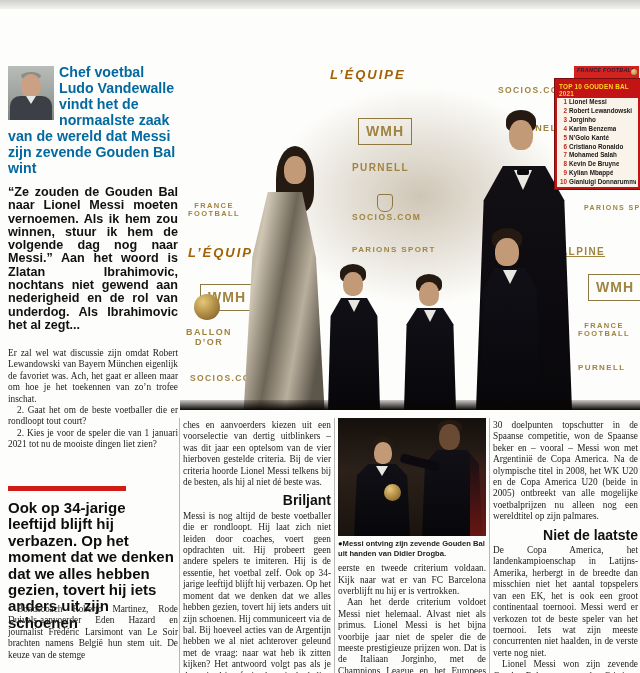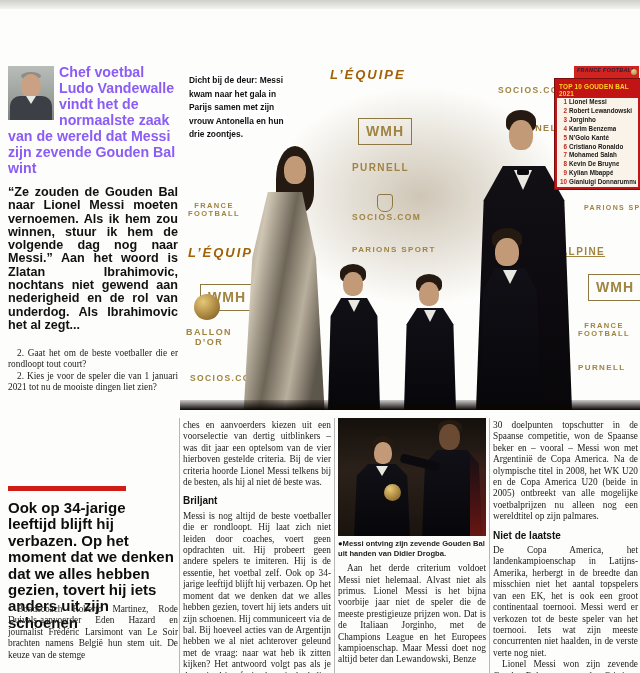--- a/index.html
+++ b/index.html
@@ -21,21 +21,21 @@
   #author-photo{float:left;width:46px;height:54px;margin:2px 5px 2px 0;position:relative;
     background:linear-gradient(180deg,#b9bdb9 0%,#9aa09c 60%,#7e847f 100%);overflow:hidden;}
   #author-photo .head{position:absolute;left:13px;top:8px;width:20px;height:24px;border-radius:50% 50% 45% 45%;
     background:#caa184;}
   #author-photo .hairline{position:absolute;left:13px;top:6px;width:20px;height:8px;border-radius:50%;
     background:#8f8d85;}
   #author-photo .body{position:absolute;left:2px;top:30px;width:42px;height:24px;border-radius:10px 10px 0 0;
     background:#3c3f45;}
   #author-photo .collar{position:absolute;left:18px;top:30px;width:10px;height:8px;background:#e8e8e6;
     clip-path:polygon(0 0,100% 0,50% 100%);}
-  #intro{font-weight:700;font-size:14.2px;line-height:16px;color:#8b5cf6;text-align:left;}
+  #intro{font-weight:700;font-size:14.2px;line-height:16px;color:#0369a1;text-align:left;}
   #quote-block{position:absolute;left:0;top:122px;width:170px;font-weight:700;font-size:12.6px;
     line-height:13.3px;color:#111;text-align:justify;}
   .serif{font-family:"Liberation Serif",serif;font-size:9.3px;line-height:11.4px;color:#222;
     text-align:justify;}
   .serif p{margin:0;text-indent:9px;}
   .serif p.noindent{text-indent:0;}
   #body1{position:absolute;left:0;top:284px;width:170px;}
   #redbar{position:absolute;left:0;top:422px;width:118px;height:5px;background:#d01d15;}
   #pullquote{position:absolute;left:0;top:436px;width:170px;font-weight:700;font-size:15px;
     line-height:16.4px;color:#0e0e0e;text-align:left;}
@@ -94,22 +94,22 @@
   .t10row{display:flex;align-items:baseline;font-size:6.3px;line-height:8.9px;font-weight:700;
     padding:0 2px;}
   .t10row .rk{width:8px;color:#c22418;flex:none;text-align:right;margin-right:2px;}
   .t10row .nm{color:#161616;white-space:nowrap;overflow:hidden;}
 
   
   .vrule{position:absolute;top:418px;width:1px;height:255px;background:#b8b8b4;}
   #col2{position:absolute;left:183px;top:420px;width:148px;height:253px;overflow:hidden;}
   #col3{position:absolute;left:338px;top:418px;width:148px;height:307px;overflow:hidden;}
   #col4{position:absolute;left:493px;top:420px;width:145px;height:253px;overflow:hidden;}
-  .subhead{font-family:"Liberation Sans",sans-serif;font-weight:700;font-size:10px;
-    color:#111;margin:7px 0 4px;text-align:left;}
+  .subhead{font-family:"Liberation Sans",sans-serif;font-weight:700;font-size:14px;
+    color:#111;margin:7px 0 4px;text-align:right;}
 
   
   #mid-photo{position:relative;width:148px;height:118px;overflow:hidden;
     background:linear-gradient(180deg,#15100c,#2b211a 45%,#1a130e);}
   #mid-photo .reds{position:absolute;right:0;top:30px;width:16px;height:88px;
     background:linear-gradient(180deg,rgba(122,30,26,.0),rgba(136,28,22,.75));}
   #mid-caption{margin:3px 0 5px;font-size:7.6px;line-height:9.6px;font-weight:700;color:#222;
     font-family:"Liberation Sans",sans-serif;text-align:left;}
   #mid-caption .bullet{color:#111;}
 </style>
@@ -127,20 +127,21 @@
         <div class="head"></div>
         <div class="body"></div>
         <div class="collar"></div>
       </div>
       <span>Chef voetbal Ludo Vandewalle vindt het de normaalste zaak van de wereld dat Messi zijn zevende Gouden Bal wint</span>
     </div>
 
     <div id="quote-block">“Ze zouden de Gouden Bal naar Lionel Messi moeten vernoemen. Als ik hem zou winnen, stuur ik hem de volgende dag nog naar Messi.” Aan het woord is Zlatan Ibrahimovic, nochtans niet gewend aan nederigheid en de rol van underdog. Als Ibrahimovic het al zegt...</div>
 
     <div id="body1" class="serif">
+      <p class="noindent">Er zal wel wat discussie zijn omdat Robert Lewandowski van Bayern München eigenlijk de favoriet was. Ach, het gaat er alleen maar om hoe je het toekennen van zo’n trofee inschat.</p>
       <p>2. Gaat het om de beste voetballer die er rondloopt tout court?</p>
       <p>2. Kies je voor de speler die van 1 januari 2021 tot nu de mooiste dingen liet zien?</p>
     </div>
 
     <div id="redbar"></div>
 
     <div id="pullquote">Ook op 34-jarige leeftijd blijft hij verbazen. Op het moment dat we denken dat we alles hebben gezien, tovert hij iets anders uit zijn schoenen</div>
 
     <div id="body2" class="serif">
       <p>Bondscoach Roberto Martinez, Rode Duivels-aanvoerder Eden Hazard en journalist Frédéric Larsimont van Le Soir brachten namens België hun stem uit. De keuze van de stemge</p>
@@ -195,23 +196,20 @@
       <div class="boy-shirt" style="left:244px;top:244px;width:12px;height:12px;"></div>
     </div>
     <div class="person">
       <div class="hair" style="left:312px;top:162px;width:30px;height:20px;"></div>
       <div class="face" style="left:315px;top:172px;width:24px;height:28px;"></div>
       <div class="boy-suit" style="left:300px;top:202px;width:60px;height:142px;"></div>
       <div class="boy-shirt" style="left:323px;top:204px;width:14px;height:14px;"></div>
     </div>
     <div id="hero-floor"></div>
 
-    <div id="hero-caption">
-      <span>Dicht bij de deur: Messi kwam naar het gala in Parijs samen met zijn vrouw Antonella en hun drie zoontjes.</span>
-    </div>
 
     <div id="ff-brand">
       <span>FRANCE FOOTBALL</span>
       <span class="dot"></span>
     </div>
     <div id="top10">
       <div class="hdr">TOP 10 GOUDEN BAL 2021</div>
       <div class="t10row">
           <span class="rk">1</span>
           <span class="nm">Lionel Messi</span>
@@ -274,20 +272,21 @@
       <div class="hair" style="left:100px;top:2px;width:24px;height:14px;"></div>
       <div class="face" style="left:101px;top:6px;width:21px;height:26px;background:#6b4a33;"></div>
       <div class="boy-suit" style="left:84px;top:32px;width:60px;height:86px;"></div>
       <div style="position:absolute;left:62px;top:40px;width:40px;height:9px;background:#0c0a0e;transform:rotate(14deg);border-radius:4px;"></div>
       <div class="goldball" style="left:46px;top:66px;width:17px;height:17px;"></div>
       <div class="reds"></div>
     </div>
     <div id="mid-caption">
       <span class="bullet">●</span><span>Messi ontving zijn zevende Gouden Bal uit handen van Didier Drogba.</span>
     </div>
+    <p class="noindent">eerste en tweede criterium voldaan. Kijk naar wat er van FC Barcelona overblijft nu hij er is vertrokken.</p>
     <p>Aan het derde criterium voldoet Messi niet helemaal. Alvast niet als primus. Lionel Messi is het bijna voorbije jaar niet de speler die de meeste prestigieuze prijzen won. Dat is de Italiaan Jorginho, met de Champions League en het Europees kampioenschap. Maar Messi doet nog altijd beter dan Lewandowski, Benze</p>
   </div>
 
   <div id="col4" class="serif">
     <p class="noindent">30 doelpunten topschutter in de Spaanse competitie, won de Spaanse beker en – vooral – Messi won met Argentinië de Copa America. Na de olympische titel in 2008, het WK U20 en de Copa America U20 (beide in 2005) ontbreekt van alle mogelijke voetbalprijzen nu alleen nog een wereldtitel op zijn palmares.</p>
     <div class="subhead">Niet de laatste</div>
     <p class="noindent">De Copa America, het landenkampioenschap in Latijns-Amerika, herbergt in de breedte dan misschien niet het aantal topspelers van een EK, het is ook een groot continentaal toernooi. Messi werd er verkozen tot de beste speler van het toernooi. Iets wat zijn meeste concurrenten niet haalden, in de verste verte nog niet.</p>
     <p>Lionel Messi won zijn zevende Gouden Bal, twee meer dan Cristiano Ronaldo. Hij raakt op dreef bij PSG en volgend jaar is er een WK met een betere Argentijnse ploeg dan op het vorige WK. Het hoeft niet eens zijn</p>
   </div>
 </div>

